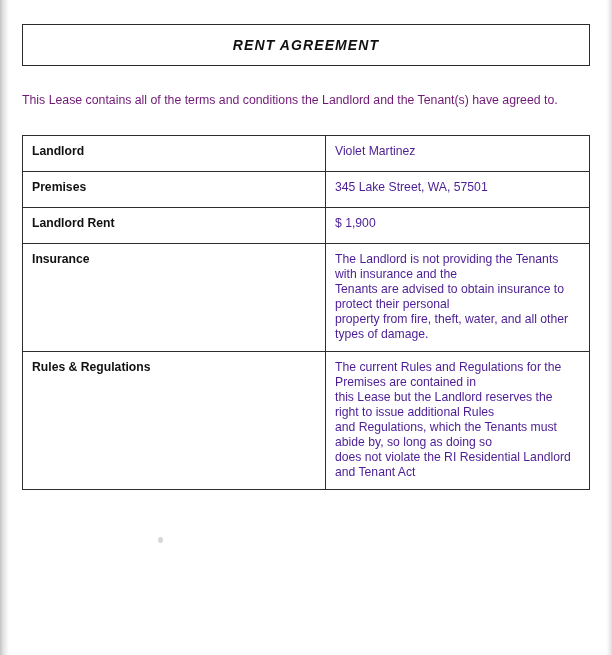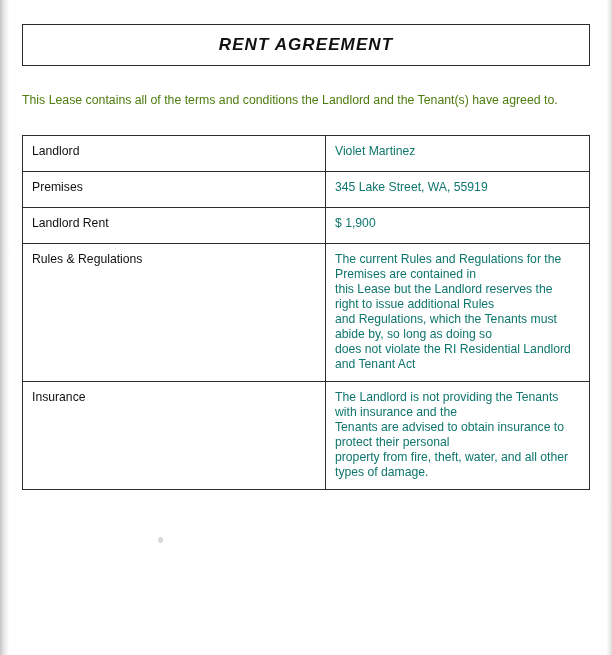--- a/index.html
+++ b/index.html
@@ -51,57 +51,57 @@
     height: 42px;
     border: 1px solid #2b2b2b;
     box-sizing: border-box;
     display: flex;
     align-items: center;
     justify-content: center;
   }
   .title-text {
     font-style: italic;
     font-weight: bold;
-    font-size: 17px;
+    font-size: 14px;
     letter-spacing: 1.1px;
     color: #111111;
   }
 
   .intro {
     position: absolute;
     left: 22px;
     top: 92px;
     width: 572px;
     font-size: 12.3px;
     line-height: 17px;
-    color: #4d7c0f;
+    color: #701a75;
   }
 
   table.agreement {
     position: absolute;
     left: 22px;
     top: 135px;
     width: 568px;
     border-collapse: collapse;
     table-layout: fixed;
   }
   table.agreement td {
     border: 1px solid #2d2d2d;
     padding: 8px 9px 9px 9px;
     vertical-align: top;
     font-size: 12.2px;
     line-height: 15px;
   }
   td.label {
     width: 284px;
-    font-weight: normal;
+    font-weight: bold;
     color: #111111;
   }
   td.value {
-    color: #0f766e;
+    color: #4c1d95;
   }
   td.value .line {
     display: block;
   }
   .row-compact td {
     height: 18px;
   }
   .smudge {
     position: absolute;
     left: 158px;
@@ -128,48 +128,48 @@
   <div class="intro">This Lease contains all of the terms and conditions the Landlord and the Tenant(s) have agreed to.</div>
 
   <table class="agreement">
     <tbody>
       <tr class="row-compact">
         <td class="label">Landlord</td>
         <td class="value">Violet Martinez</td>
       </tr>
       <tr class="row-compact">
         <td class="label">Premises</td>
-        <td class="value">345 Lake Street, WA, 55919</td>
+        <td class="value">345 Lake Street, WA, 57501</td>
       </tr>
       <tr class="row-compact">
         <td class="label">Landlord Rent</td>
         <td class="value">$ 1,900</td>
+      </tr>
+      <tr>
+        <td class="label">Insurance</td>
+        <td class="value">
+          <span class="line">The Landlord is not providing the Tenants</span>
+          <span class="line">with insurance and the</span>
+          <span class="line">Tenants are advised to obtain insurance to</span>
+          <span class="line">protect their personal</span>
+          <span class="line">property from fire, theft, water, and all other</span>
+          <span class="line">types of damage.</span>
+        </td>
       </tr>
       <tr>
         <td class="label">Rules &amp; Regulations</td>
         <td class="value">
           <span class="line">The current Rules and Regulations for the</span>
           <span class="line">Premises are contained in</span>
           <span class="line">this Lease but the Landlord reserves the</span>
           <span class="line">right to issue additional Rules</span>
           <span class="line">and Regulations, which the Tenants must</span>
           <span class="line">abide by, so long as doing so</span>
           <span class="line">does not violate the RI Residential Landlord</span>
           <span class="line">and Tenant Act</span>
         </td>
       </tr>
-      <tr>
-        <td class="label">Insurance</td>
-        <td class="value">
-          <span class="line">The Landlord is not providing the Tenants</span>
-          <span class="line">with insurance and the</span>
-          <span class="line">Tenants are advised to obtain insurance to</span>
-          <span class="line">protect their personal</span>
-          <span class="line">property from fire, theft, water, and all other</span>
-          <span class="line">types of damage.</span>
-        </td>
-      </tr>
     </tbody>
   </table>
 
   <div class="smudge"></div>
 
 </div>
 
 </body></html>

